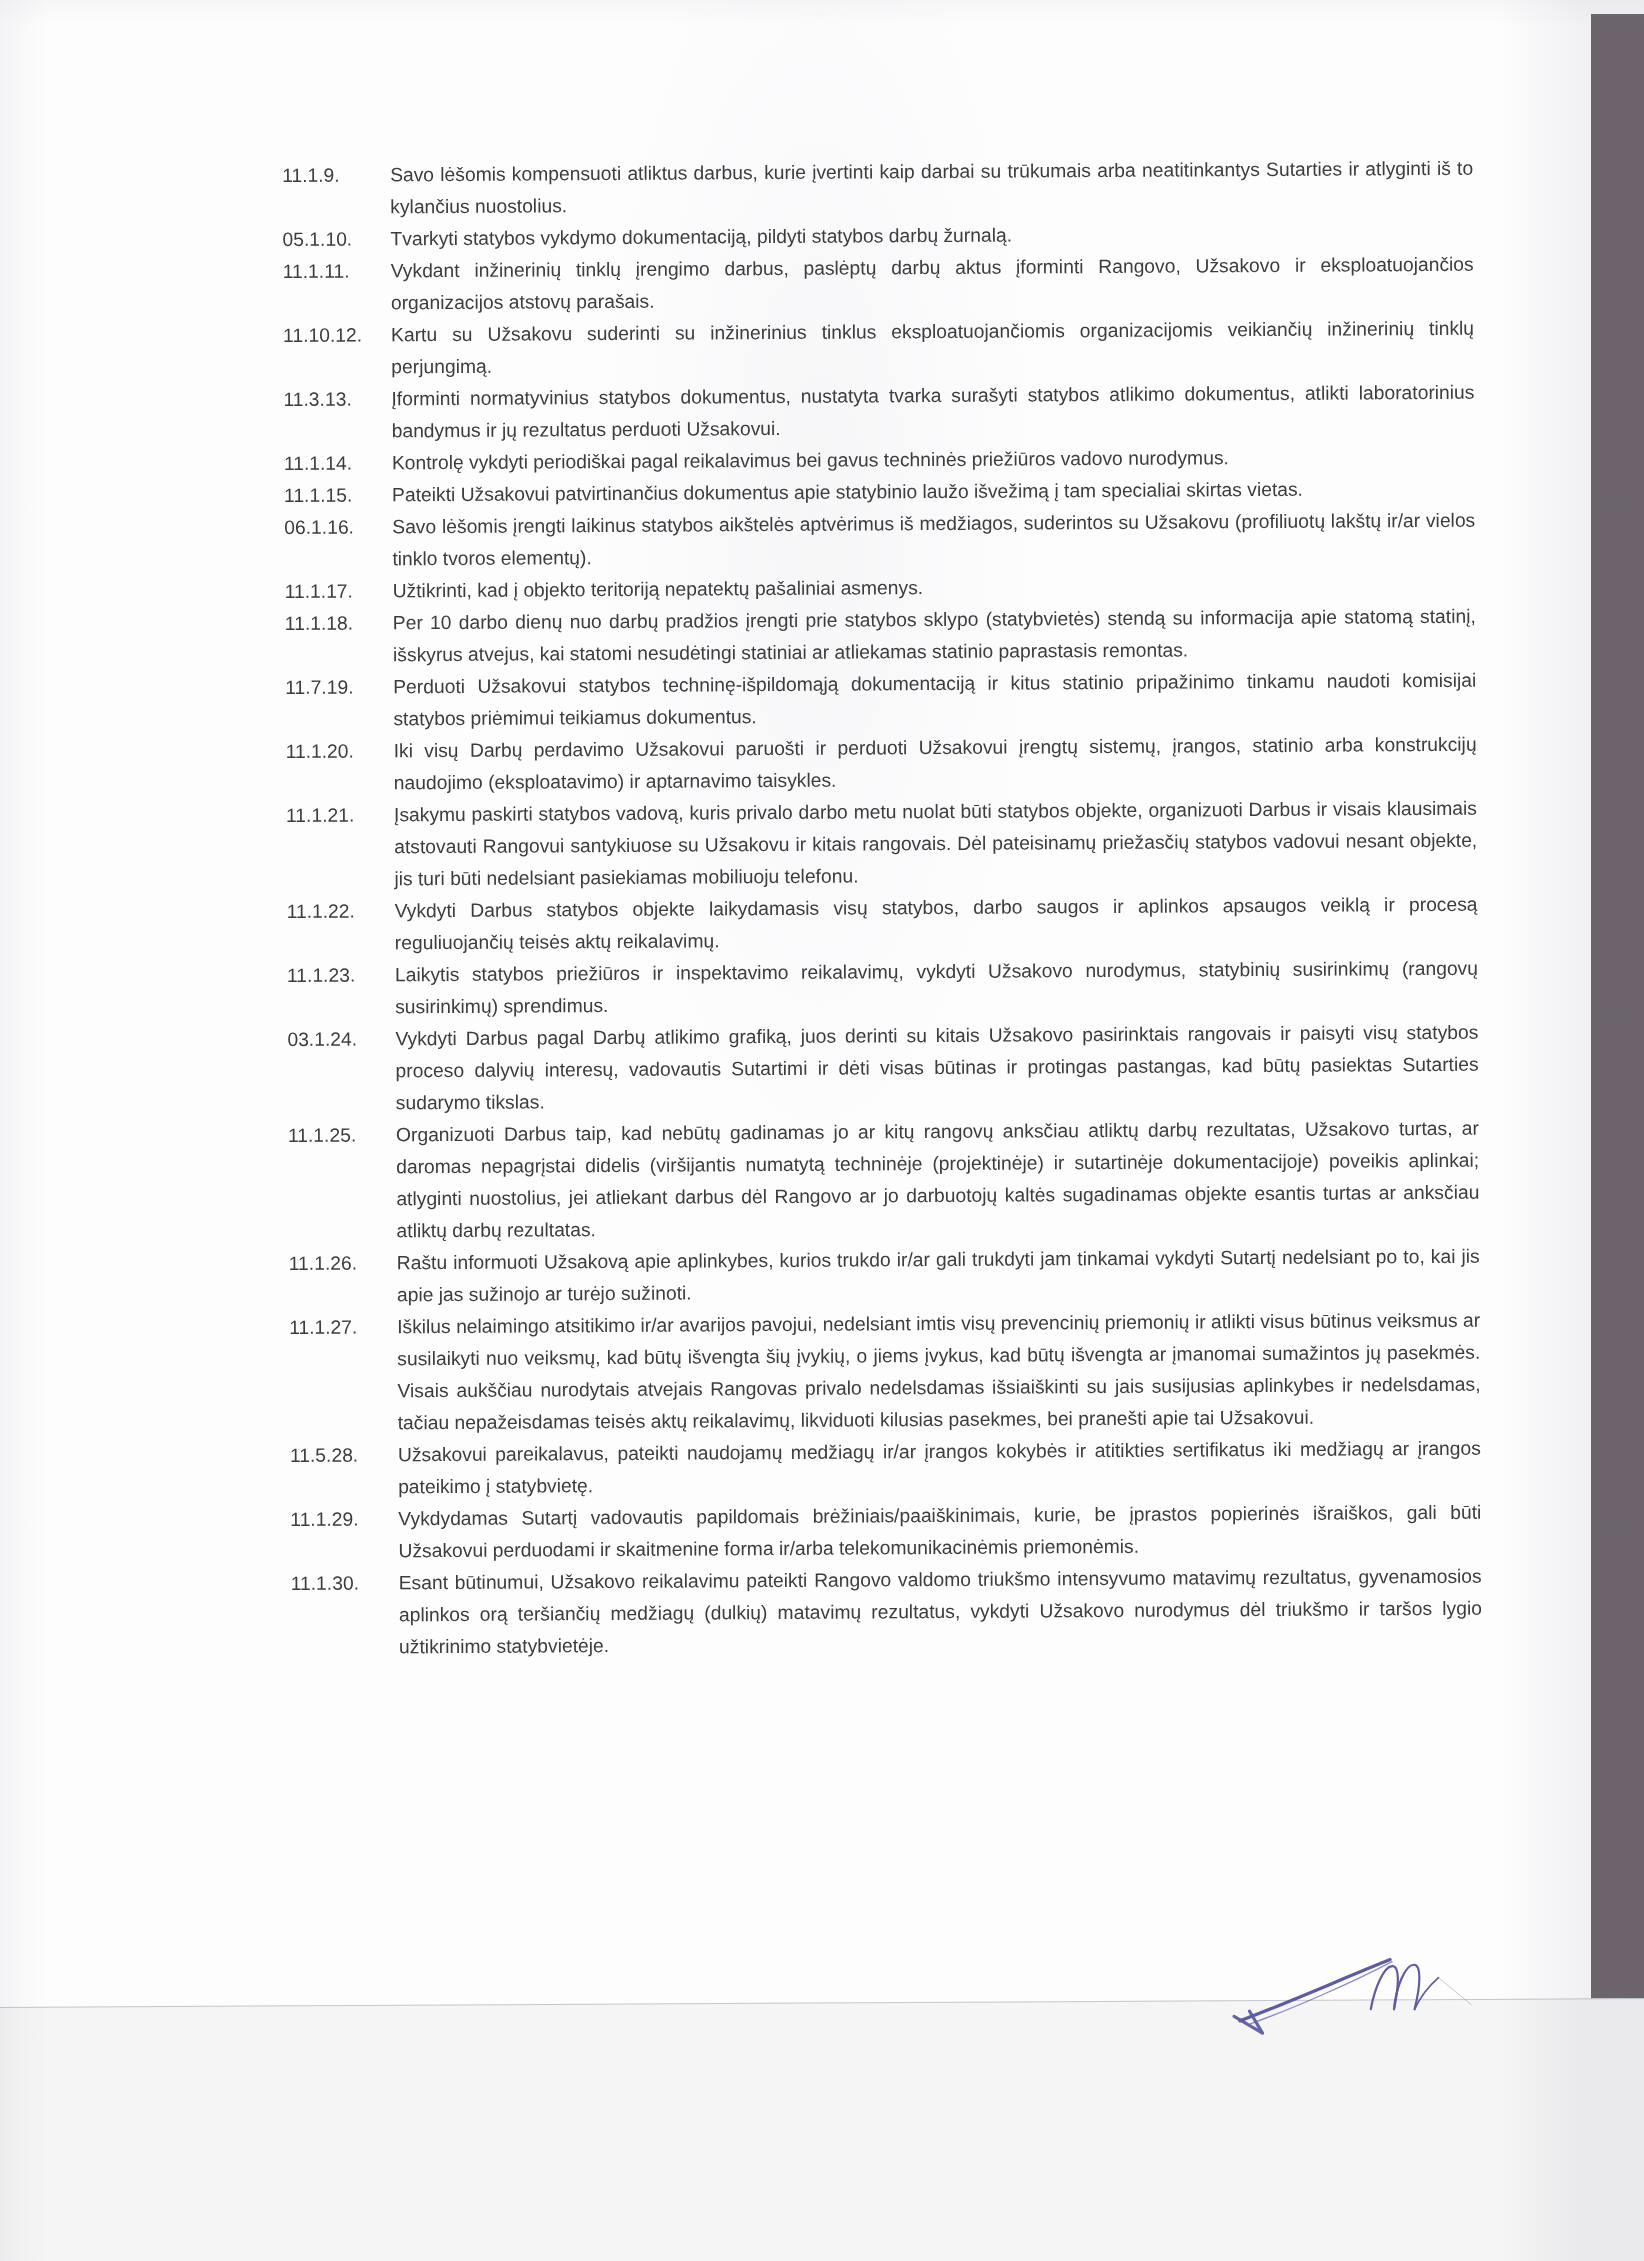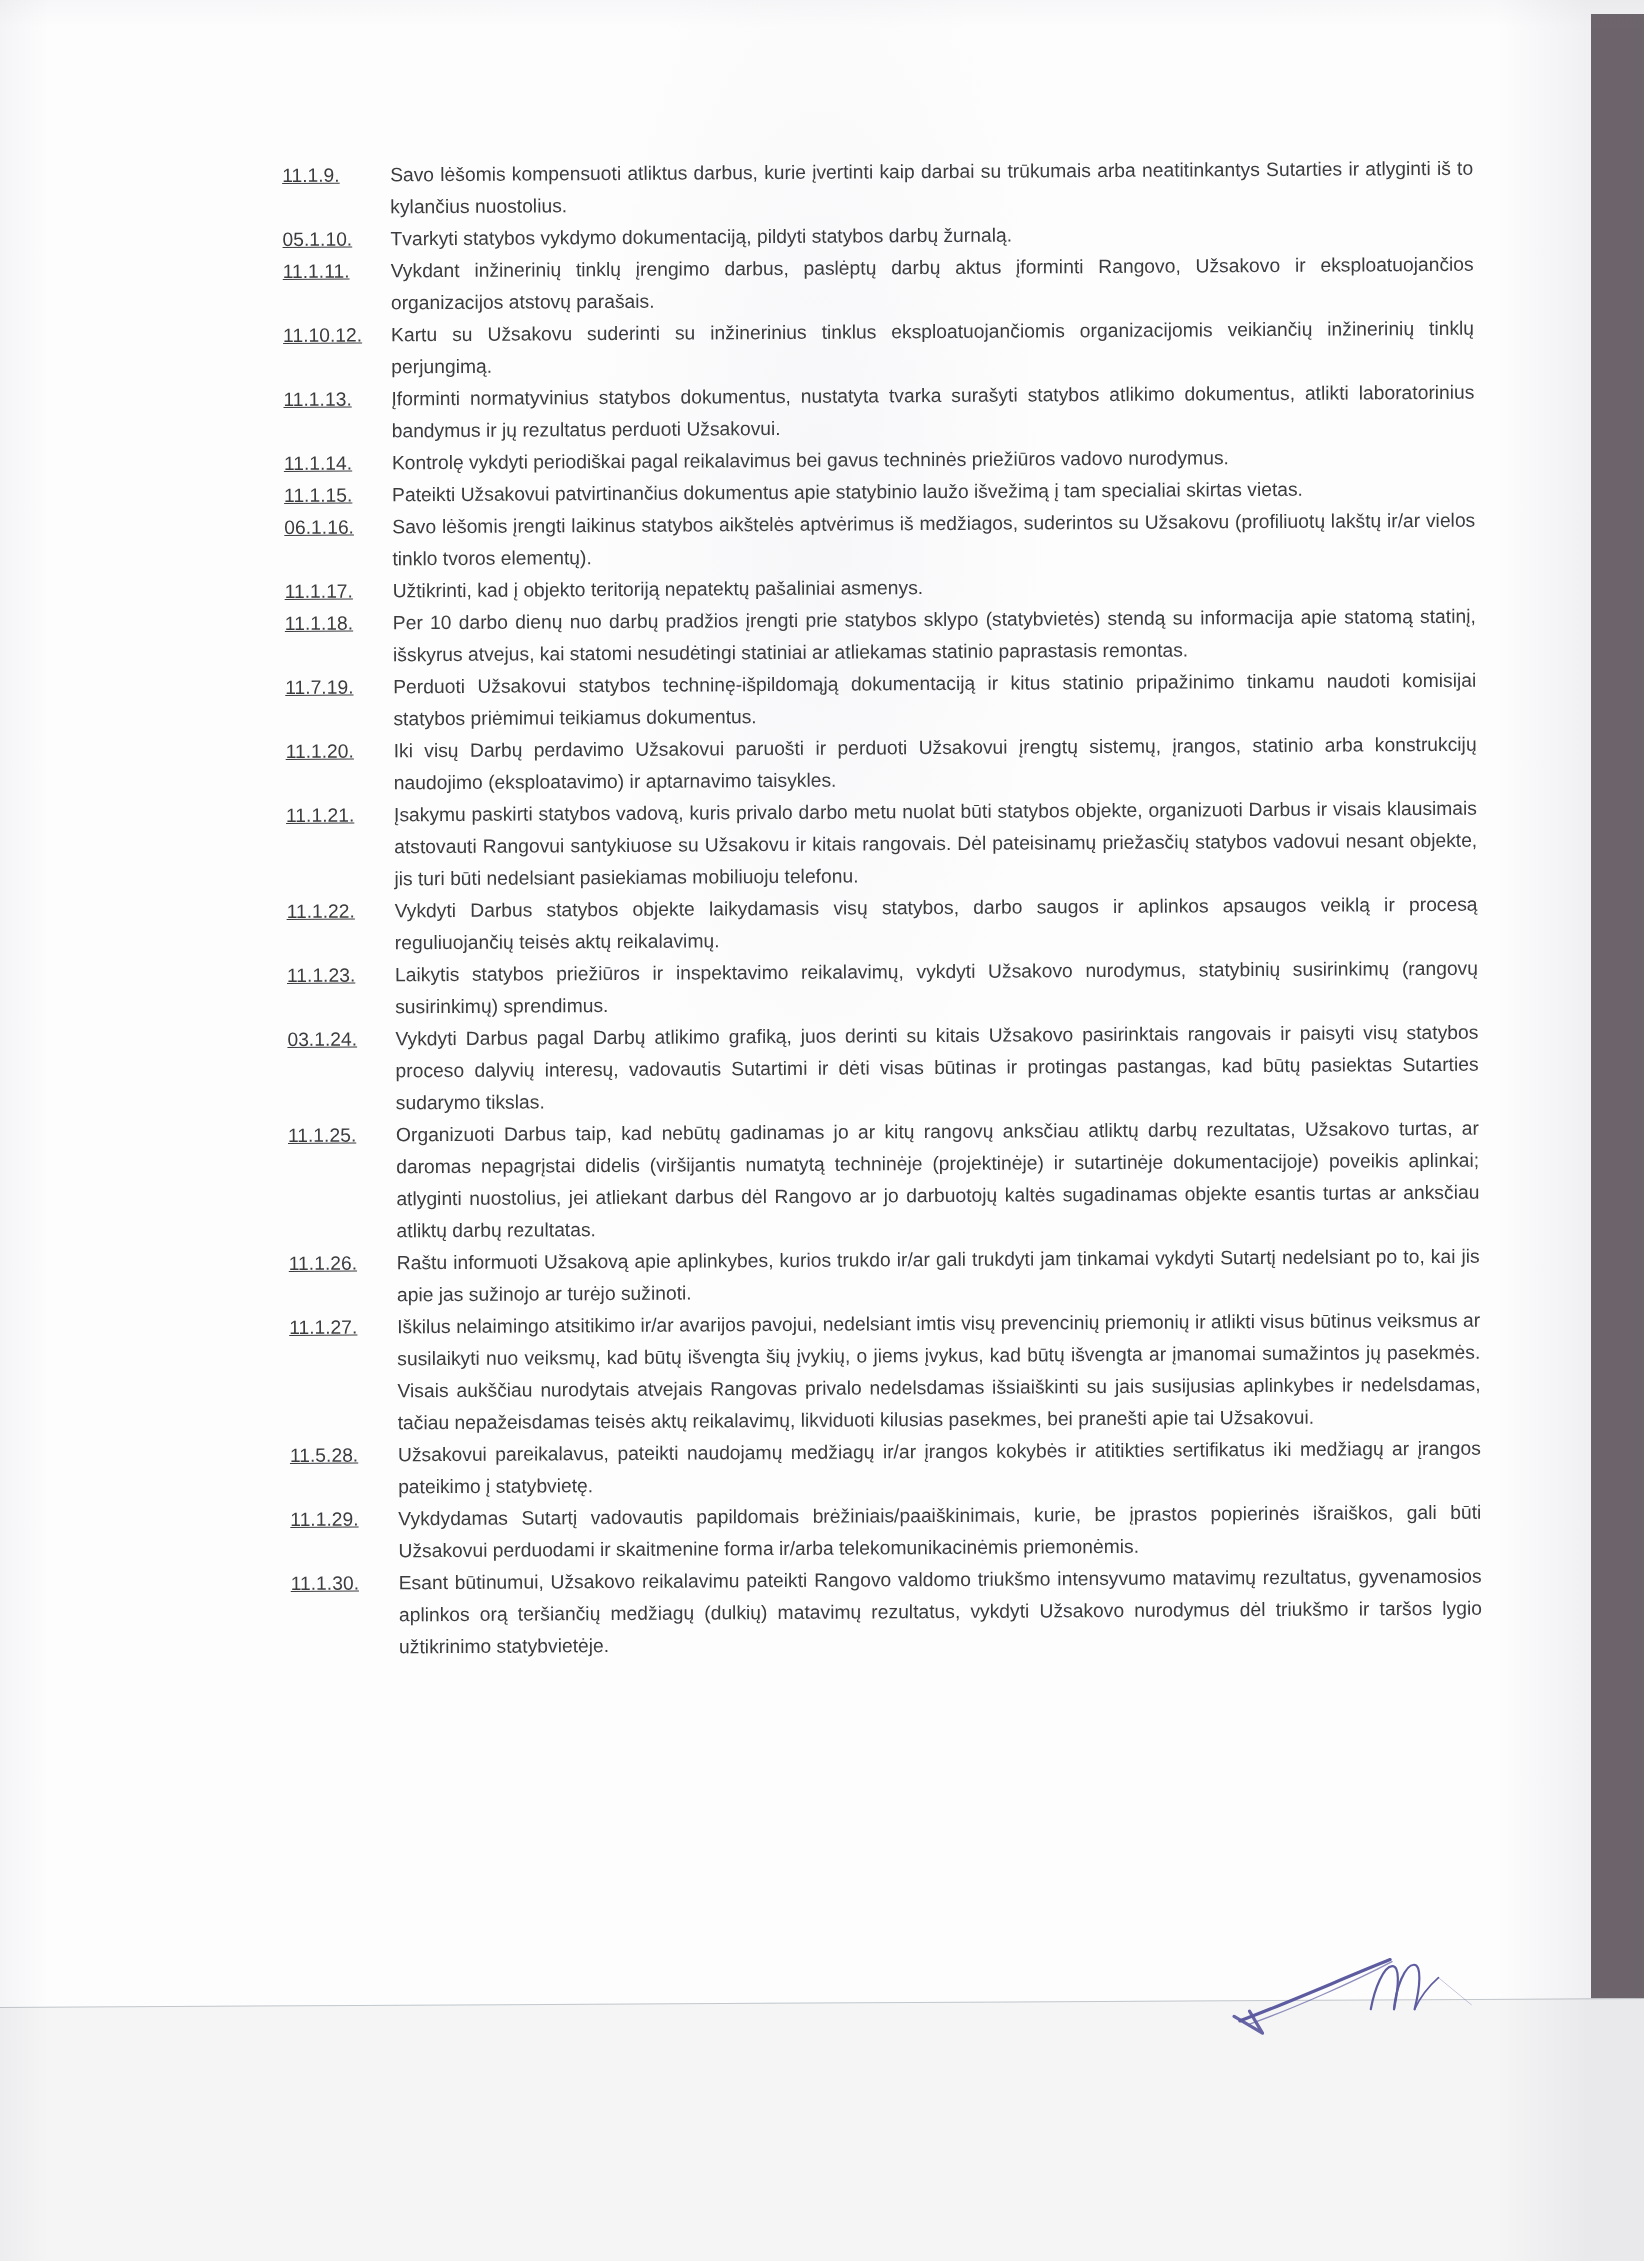--- a/index.html
+++ b/index.html
@@ -38,21 +38,21 @@
   }
   
   .content{
     position:absolute;left:282px;top:160px;width:1191px;z-index:4;
     color:#3c3c3f;
     font-size:19.3px;line-height:32px;
     transform:rotate(-0.35deg);
     transform-origin:0 0;
   }
   .clause{display:flex;align-items:flex-start;}
-  .clause .num{flex:0 0 108px;white-space:nowrap;text-decoration:underline;}
+  .clause .num{flex:0 0 108px;white-space:nowrap;}
   .clause .txt{flex:1;text-align:justify;}
   
   .sig{position:absolute;left:1198px;top:1944px;z-index:5;}
 </style>
 </head>
 <body>
 
 <div class="page">
 
   <div class="dark-bar"></div>
@@ -71,21 +71,21 @@
     </div>
     <div class="clause">
       <span class="num">11.1.11.</span>
       <div class="txt">Vykdant inžinerinių tinklų įrengimo darbus, paslėptų darbų aktus įforminti Rangovo, Užsakovo ir eksploatuojančios organizacijos atstovų parašais.</div>
     </div>
     <div class="clause">
       <span class="num">11.10.12.</span>
       <div class="txt">Kartu su Užsakovu suderinti su inžinerinius tinklus eksploatuojančiomis organizacijomis veikiančių inžinerinių tinklų perjungimą.</div>
     </div>
     <div class="clause">
-      <span class="num">11.1.13.</span>
+      <span class="num">11.3.13.</span>
       <div class="txt">Įforminti normatyvinius statybos dokumentus, nustatyta tvarka surašyti statybos atlikimo dokumentus, atlikti laboratorinius bandymus ir jų rezultatus perduoti Užsakovui.</div>
     </div>
     <div class="clause">
       <span class="num">11.1.14.</span>
       <div class="txt">Kontrolę vykdyti periodiškai pagal reikalavimus bei gavus techninės priežiūros vadovo nurodymus.</div>
     </div>
     <div class="clause">
       <span class="num">11.1.15.</span>
       <div class="txt">Pateikti Užsakovui patvirtinančius dokumentus apie statybinio laužo išvežimą į tam specialiai skirtas vietas.</div>
     </div>

